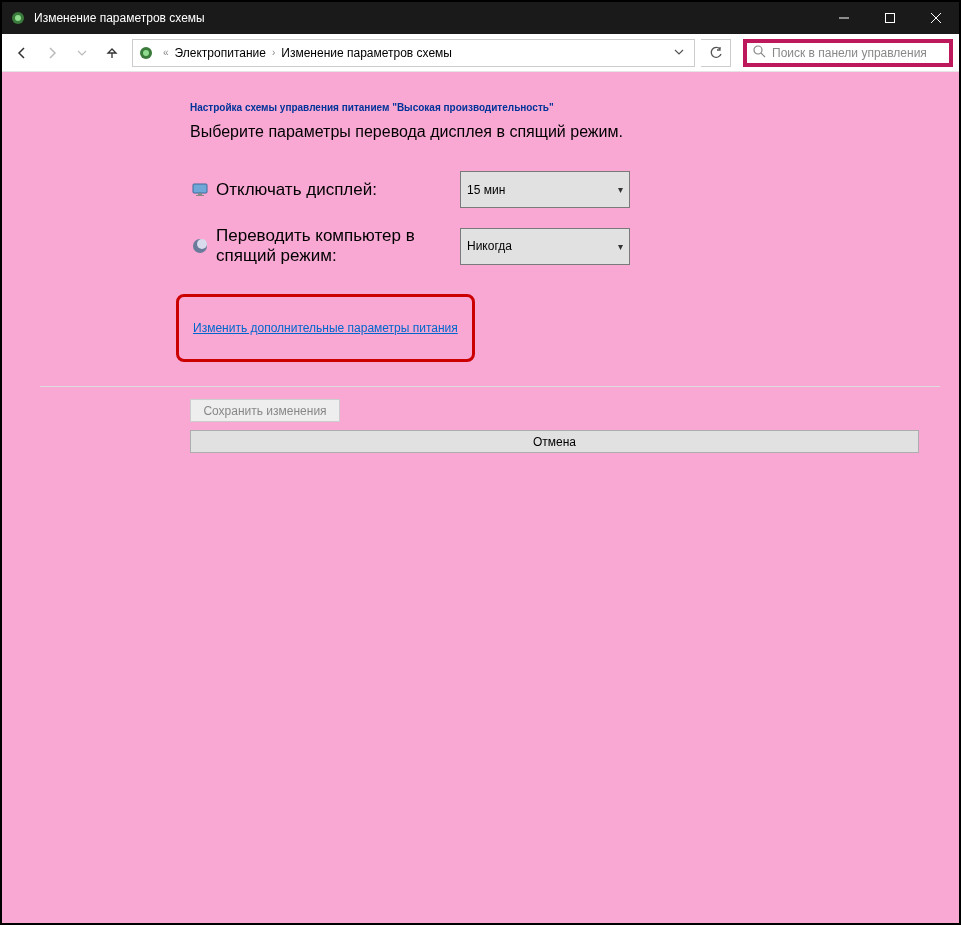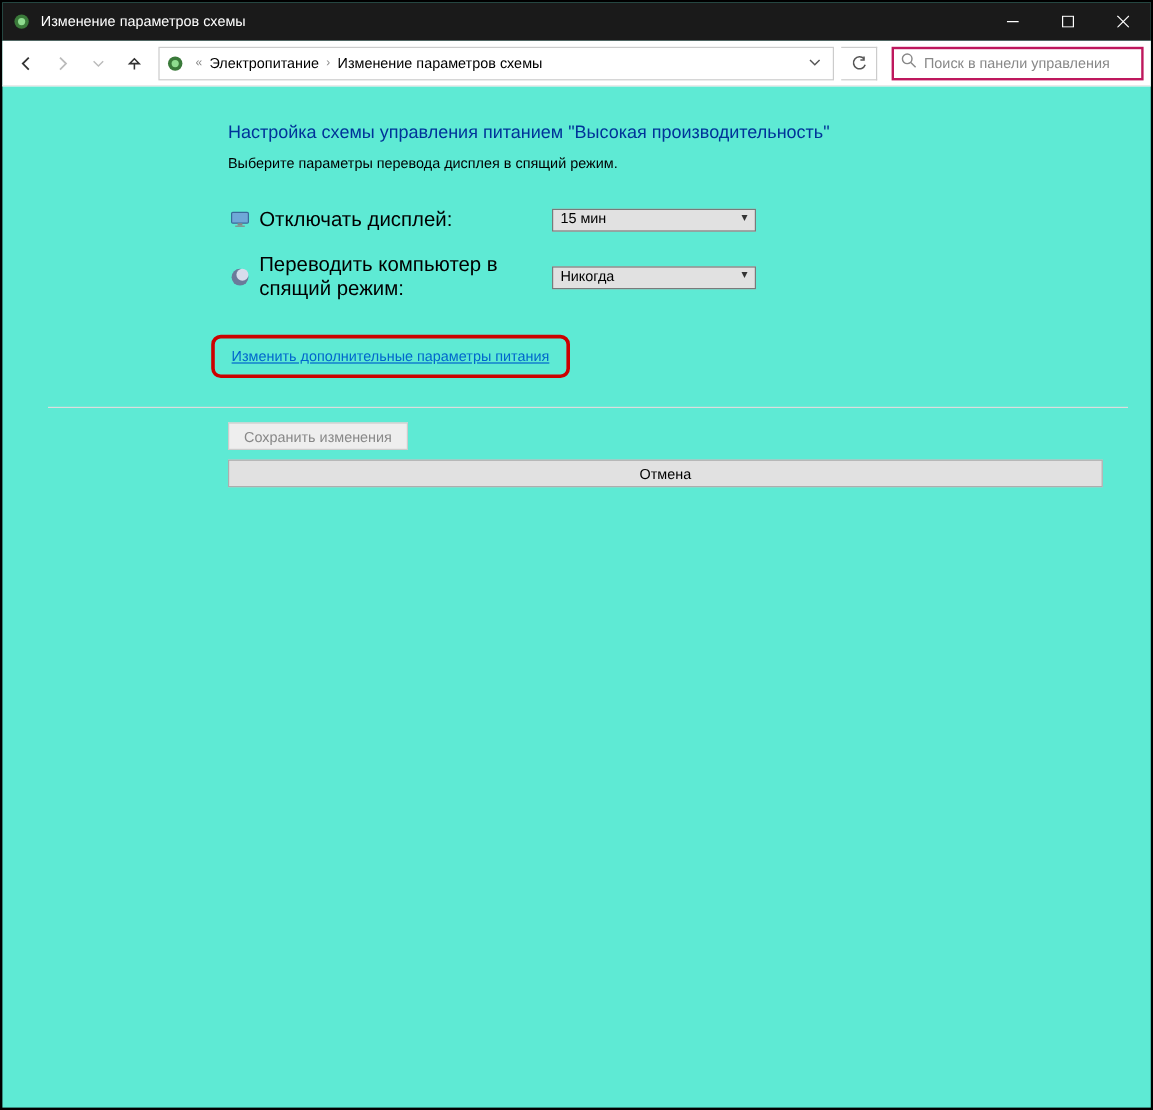--- a/index.html
+++ b/index.html
@@ -1,55 +1,55 @@
 <!DOCTYPE html>
 <html><head>
 <meta charset="utf-8">
 <style>
 * { box-sizing: border-box; margin: 0; padding: 0; font-family: "Segoe UI", Tahoma, sans-serif; }
 body { background: #fff; width: 961px; height: 925px; overflow: hidden; }
 
-.outer-border { border: 2px solid #000; width: 961px; height: 925px; position: relative; background: #5eead4; }
+.outer-border { border: 2px solid #000; width: 961px; height: 925px; position: relative; background: #f9a8d4; }
 
 .titlebar { background: #1a1a1a; height: 32px; display: flex; align-items: center; padding-left: 8px; color: #fff; font-size: 12px; }
 .titlebar-icon { width: 16px; height: 16px; margin-right: 8px; display: flex; align-items: center; justify-content: center; }
 .titlebar-title { flex: 1; }
 .win-controls { display: flex; height: 100%; }
 .win-btn { width: 46px; height: 100%; display: flex; align-items: center; justify-content: center; color: #fff; cursor: pointer; }
 
 .navbar { height: 38px; background: #fff; border-bottom: 1px solid #e5e5e5; display: flex; align-items: center; padding: 0 6px; gap: 2px; }
 .nav-btn { width: 28px; height: 28px; display: flex; align-items: center; justify-content: center; color: #555; cursor: pointer; border-radius: 2px; }
 .nav-btn.disabled { color: #bbb; cursor: default; }
 
 .address-bar { flex: 1; height: 28px; border: 1px solid #ccc; display: flex; align-items: center; margin: 0 4px; padding: 0 4px; font-size: 12px; background: #fff; }
 .address-icon { width: 18px; height: 18px; margin-right: 6px; display: flex; align-items: center; justify-content: center; }
 .breadcrumb-item { color: #000; padding: 0 4px; cursor: pointer; }
 .breadcrumb-sep { color: #888; padding: 0 2px; font-size: 10px; }
 .address-spacer { flex: 1; }
 .address-drop { color: #555; padding: 0 6px; cursor: pointer; }
 .refresh-btn { width: 30px; height: 28px; border: 1px solid #ccc; border-left: none; display: flex; align-items: center; justify-content: center; cursor: pointer; color: #555; }
 
-.search-box { width: 210px; height: 28px; border: 2px solid #be185d; display: flex; align-items: center; padding: 0 6px; margin-left: 10px; background: #fff; }
+.search-box { width: 210px; height: 28px; border: 4px solid #be185d; display: flex; align-items: center; padding: 0 6px; margin-left: 10px; background: #fff; }
 .search-icon { color: #888; margin-right: 6px; }
 .search-input { border: none; outline: none; flex: 1; font-size: 12px; color: #555; background: transparent; }
 .search-input::placeholder { color: #888; }
 
 .content { padding: 30px 0 0 188px; font-size: 12px; color: #000; }
-.heading { color: #003399; font-size: 15px; font-weight: 400; margin-bottom: 10px; }
-.subtext { color: #000; font-size: 12px; margin-bottom: 30px; }
+.heading { color: #003399; font-size: 10px; font-weight: 700; margin-bottom: 10px; }
+.subtext { color: #000; font-size: 16px; margin-bottom: 30px; }
 
 .setting-row { display: flex; align-items: center; margin-bottom: 18px; }
 .setting-icon { width: 20px; height: 20px; margin-right: 6px; display: flex; align-items: center; justify-content: center; }
 .setting-label { width: 244px; font-size: 17px; }
-.combo { width: 170px; height: 19px; border: 1px solid #7a7a7a; background: #e1e1e1; display: flex; align-items: flex-start; padding: 0 6px; font-size: 12px; cursor: pointer; position: relative; }
+.combo { width: 170px; height: 37px; border: 1px solid #7a7a7a; background: #e1e1e1; display: flex; align-items: center; padding: 0 6px; font-size: 12px; cursor: pointer; position: relative; }
 .combo-val { flex: 1; }
 .combo-arrow { font-size: 10px; color: #333; }
 
 .links-area { margin-top: 28px; }
-.highlight-box { border: 3px solid #c00; border-radius: 8px; display: inline-block; padding: 8px 14px; margin-left: -14px; margin-bottom: 6px; }
+.highlight-box { border: 3px solid #c00; border-radius: 8px; display: inline-block; padding: 24px 14px; margin-left: -14px; margin-bottom: 6px; }
 .link { color: #0066cc; text-decoration: underline; font-size: 12px; cursor: pointer; display: inline-block; }
 .link2-wrap { margin-top: 4px; }
 
 .footer-divider { border-top: 1px solid #ddd; margin: 18px 0 0 -150px; width: 900px; }
 .button-row { display: flex; justify-content: flex-end; padding: 12px 40px 0 0; gap: 8px; flex-direction: column; }
 .btn { min-width: 86px; height: 23px; border: 1px solid #adadad; background: #e1e1e1; font-size: 12px; cursor: pointer; padding: 0 12px; }
 .btn:disabled { color: #888; background: #eee; border-color: #ccc; cursor: default; }
 .btn-save { width: 150px; }
 </style>
 </head>

